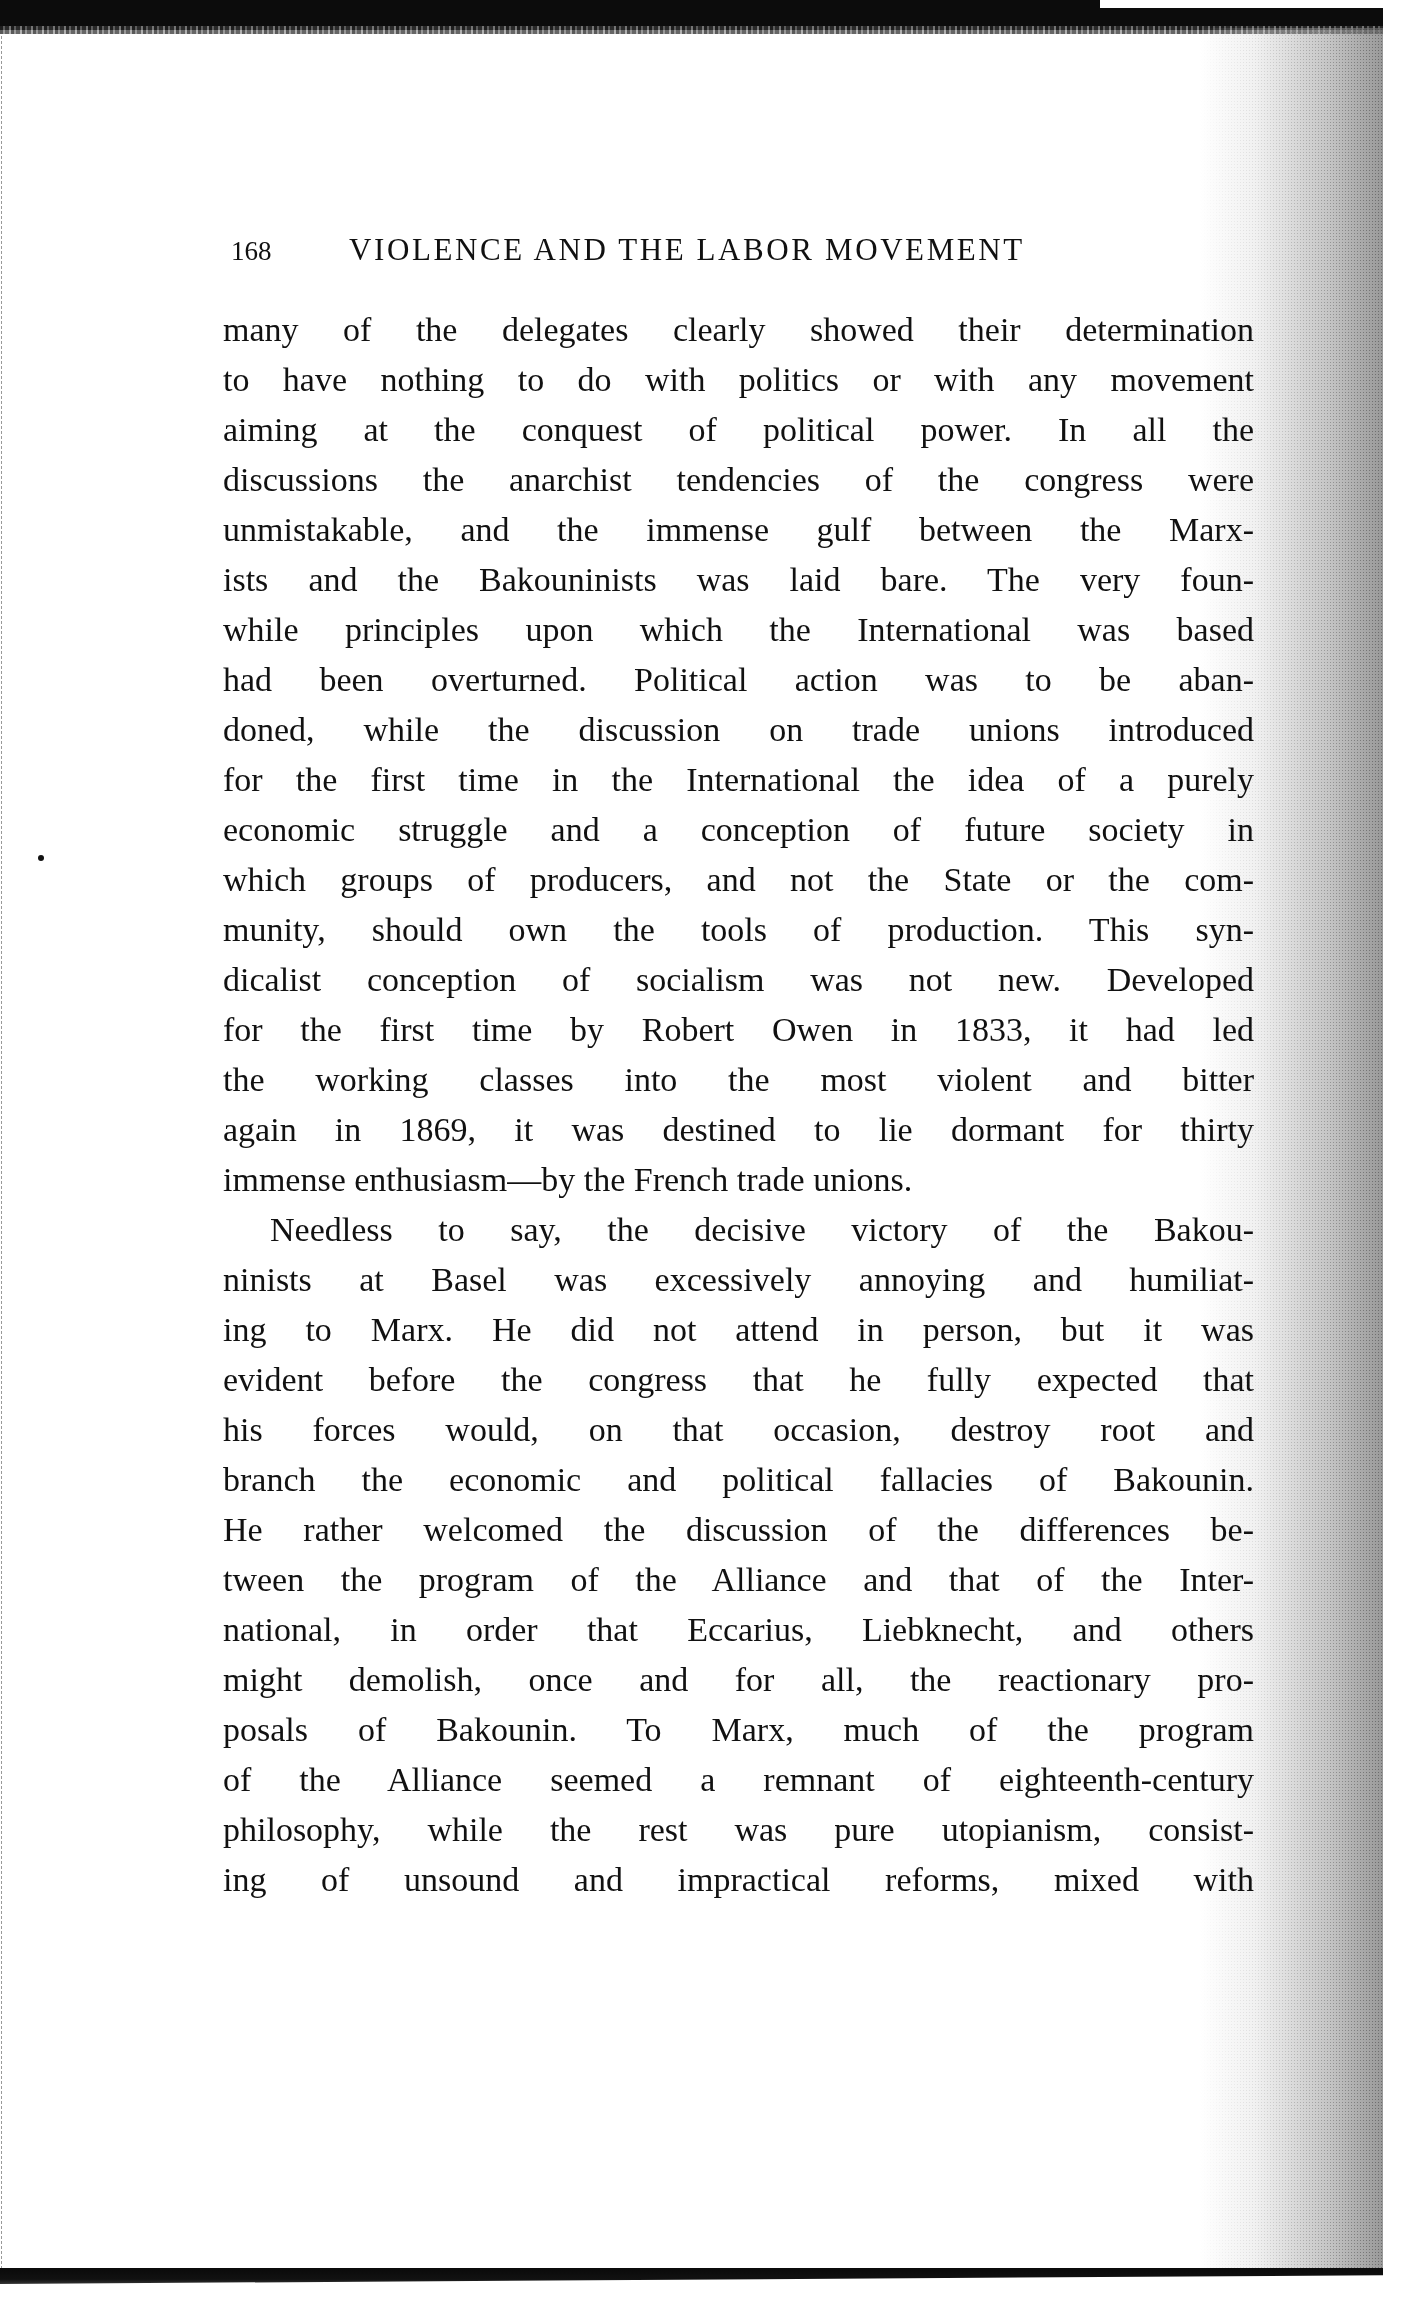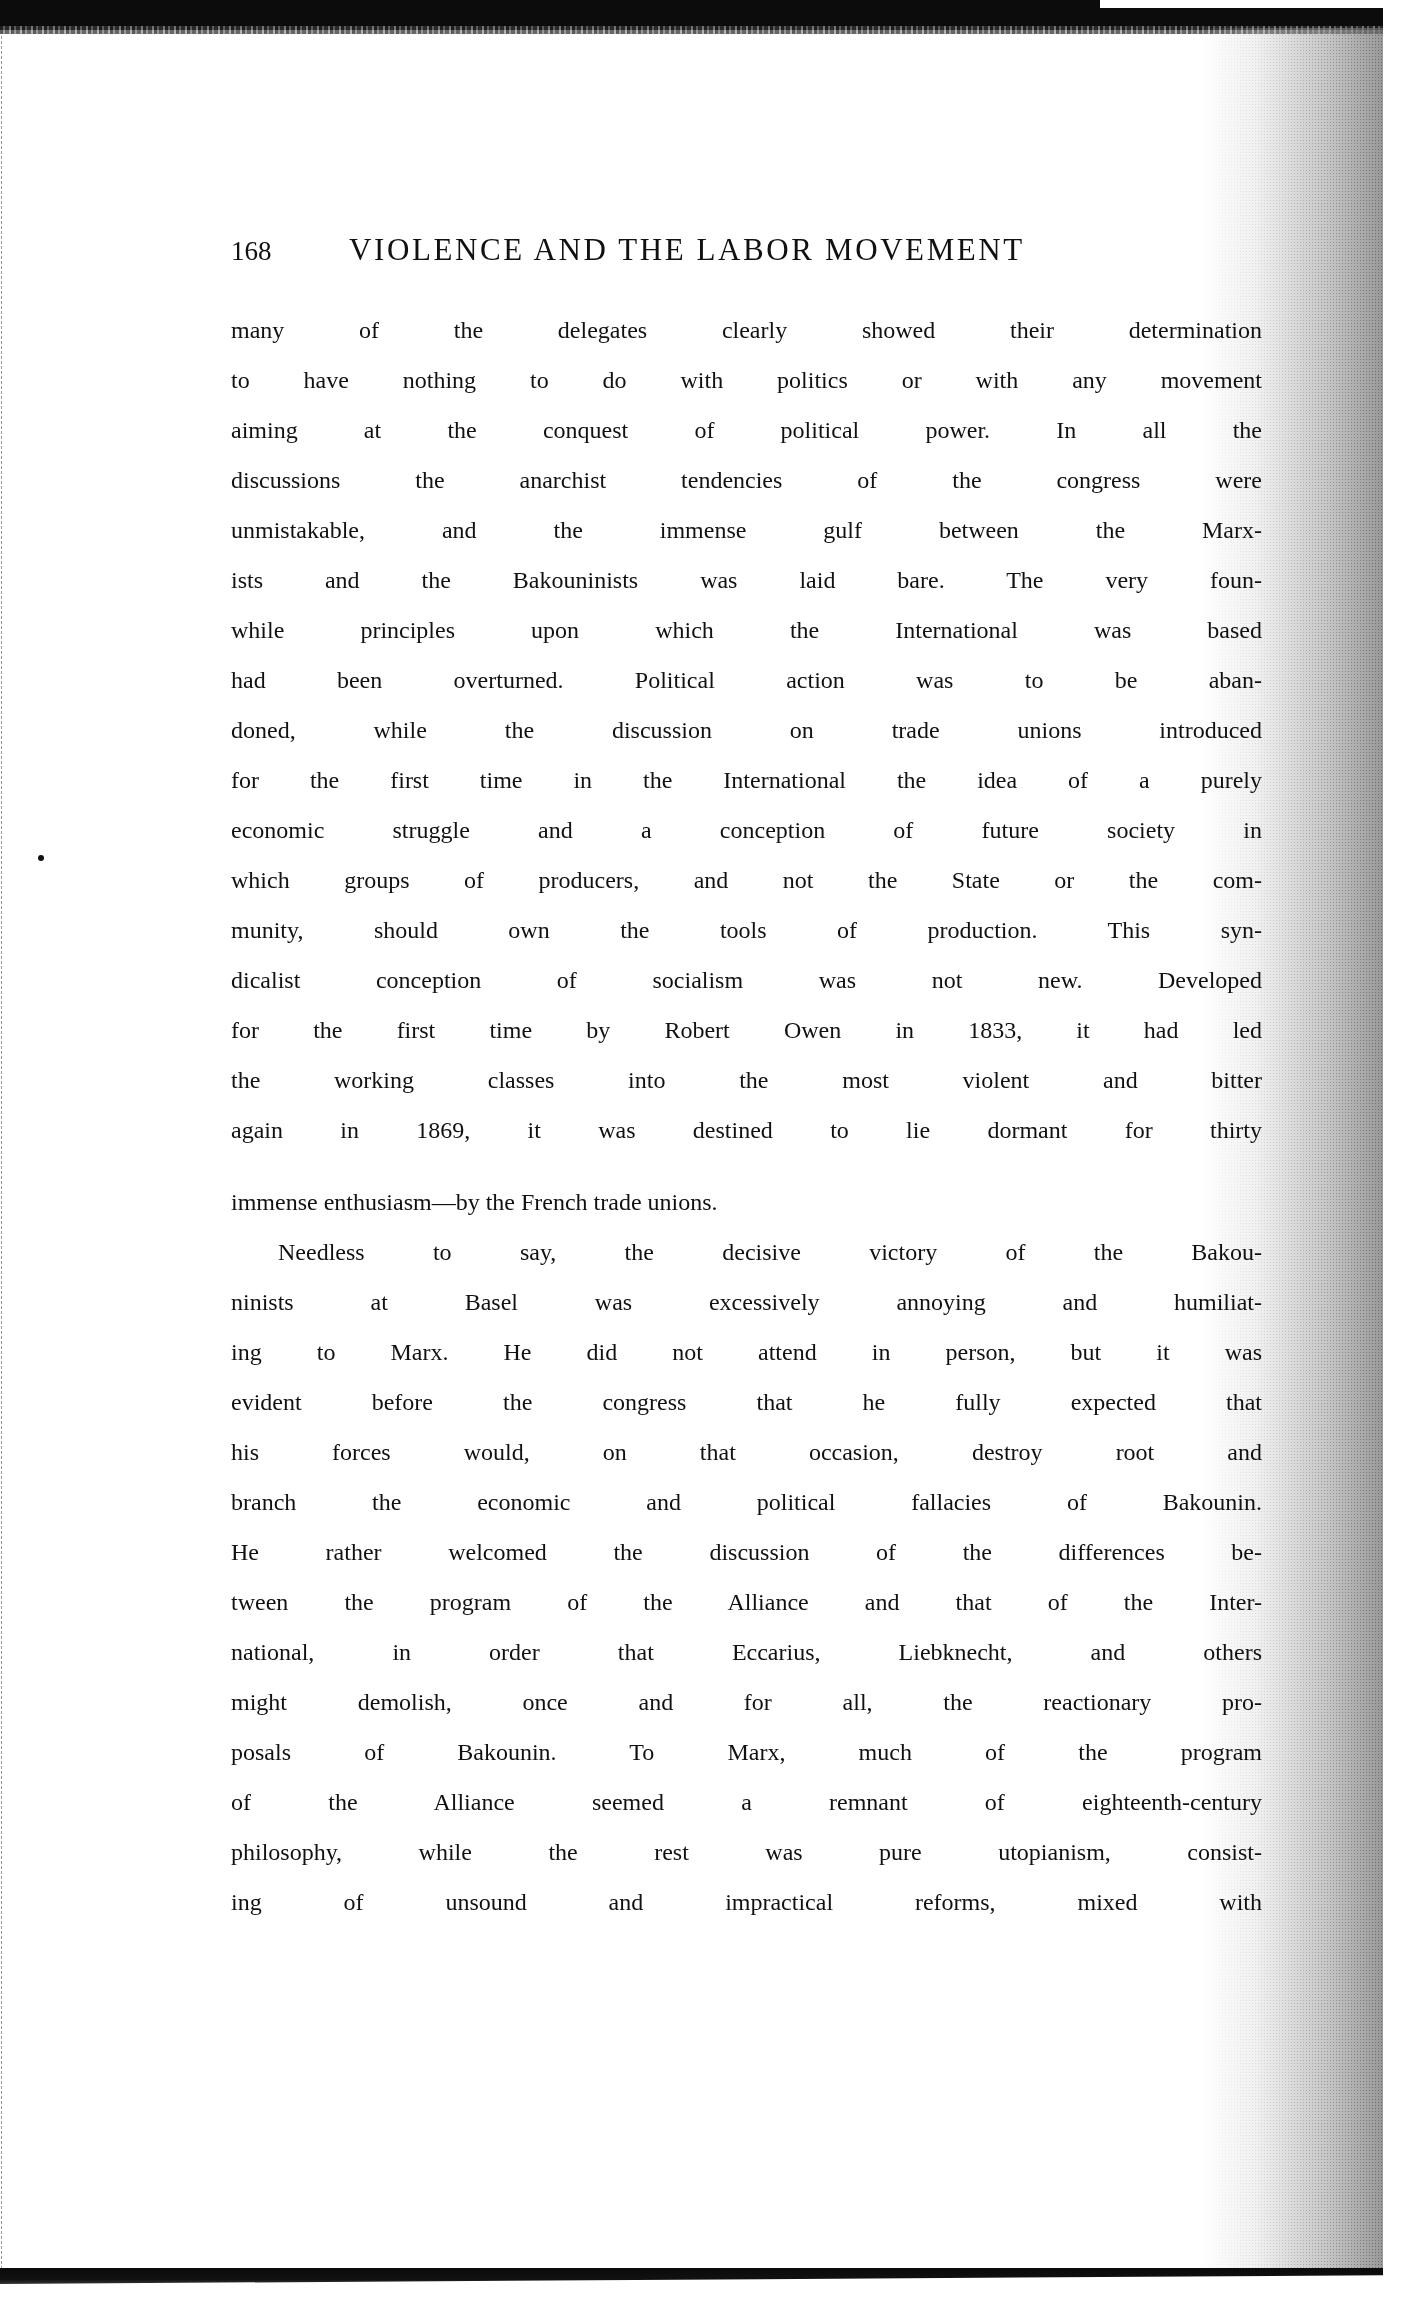--- a/index.html
+++ b/index.html
@@ -46,28 +46,28 @@
   .speck { position: absolute; width: 6px; height: 6px; background: #111; border-radius: 50%; }
 
   .running-head {
     position: absolute; left: 231px; top: 228px; height: 44px;
     white-space: nowrap; font-size: 31px; line-height: 44px;
   }
   .folio { display: inline-block; width: 118px; font-size: 27px; letter-spacing: 0px; }
   .head-title { letter-spacing: 2.6px; }
 
   .text-block {
-    position: absolute; left: 231px; top: 305px; width: 1031px;
-    font-size: 24px; line-height: 50px; text-align: justify;
+    position: absolute; left: 223px; top: 305px; width: 1031px;
+    font-size: 34px; line-height: 50px; text-align: justify;
   }
   .line {
     display: block; height: 50px; white-space: nowrap;
     text-align: justify; text-align-last: justify;
   }
-  .line.last { text-align-last: left; margin-top: 22px; }
+  .line.last { text-align-last: left; }
   .line.indent { padding-left: 47px; }
 </style>
 </head>
 <body>
 
 <div class="top-band"></div>
 <div class="top-band-edge"></div>
 <div class="top-band-right"></div>
 <div class="gutter-shade"></div>
 <div class="gutter-dots"></div>

